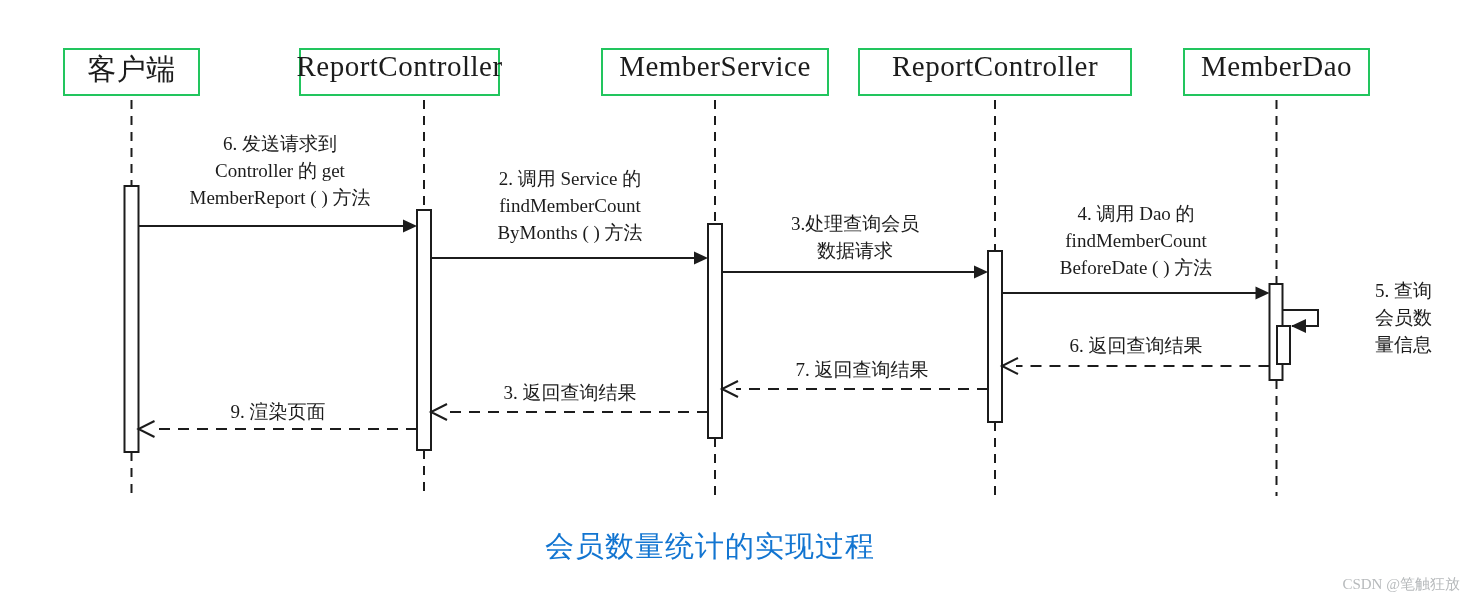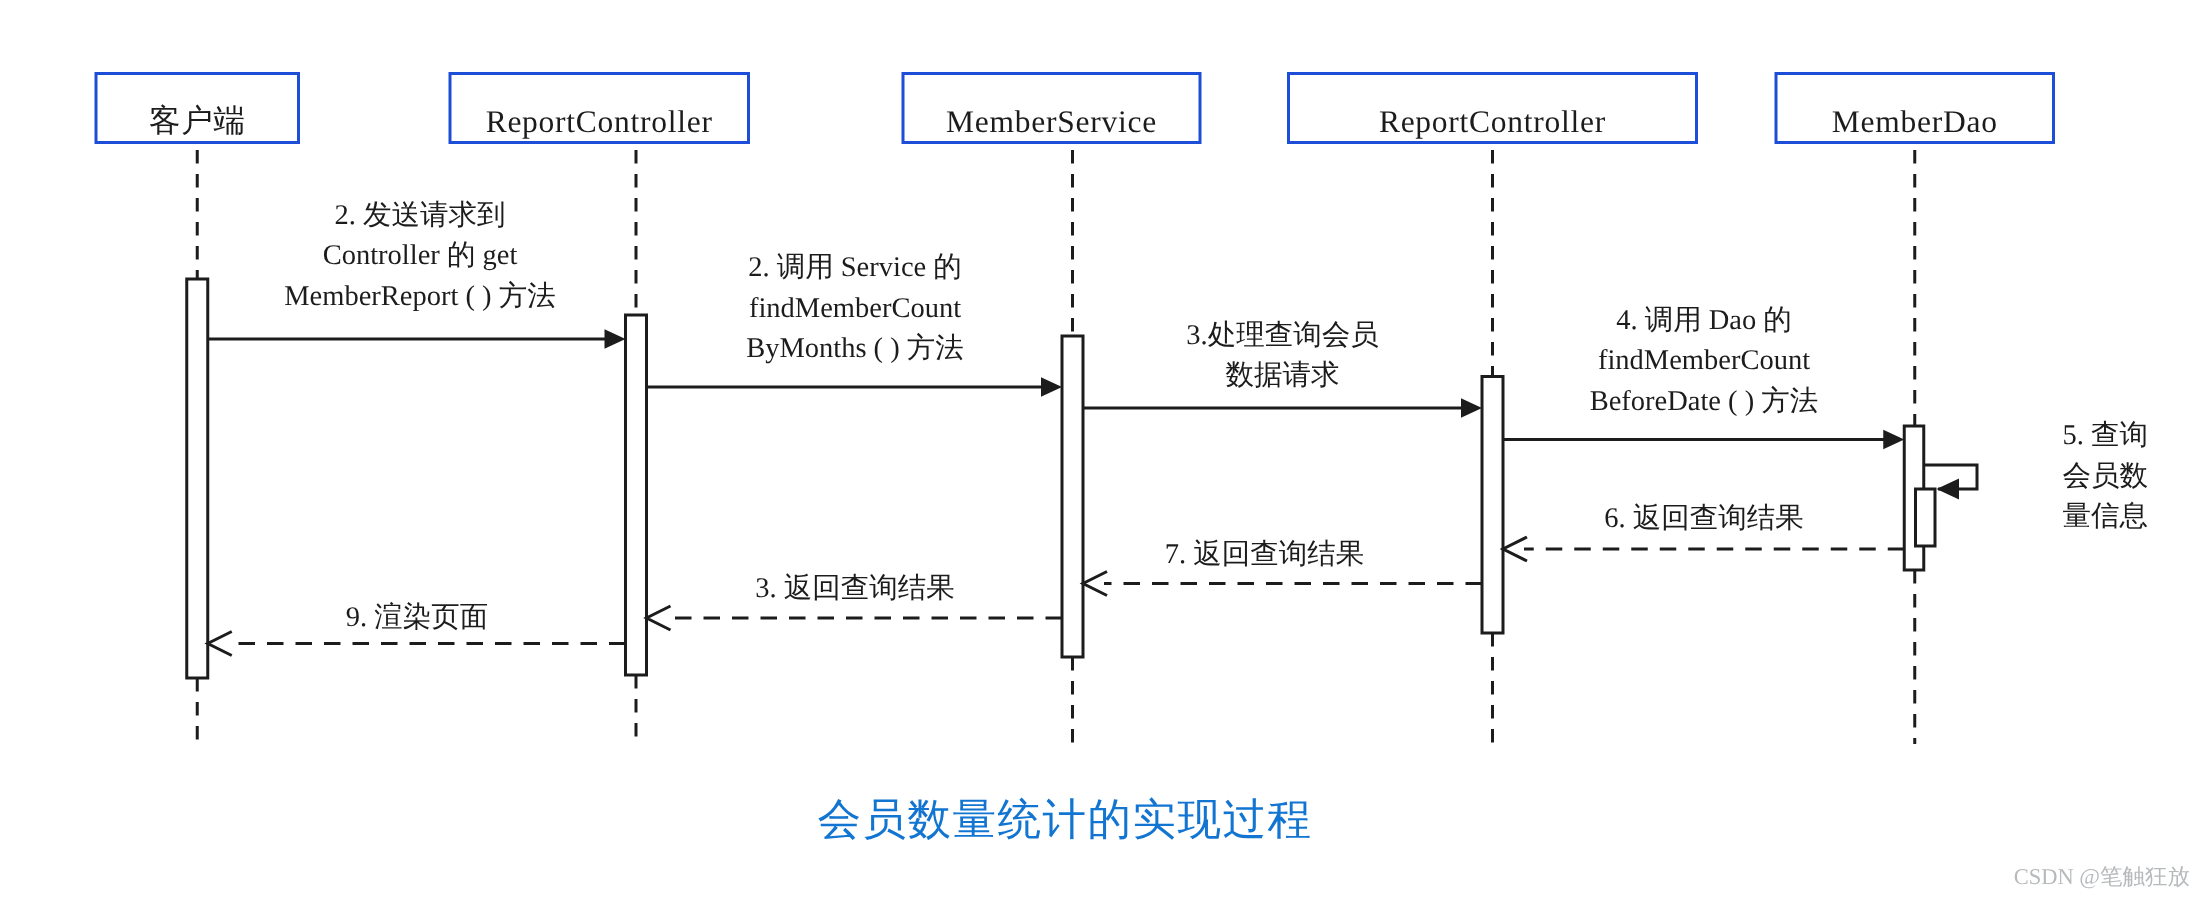--- a/index.html
+++ b/index.html
@@ -1,23 +1,23 @@
 <!DOCTYPE html>
 <html><head>
 <meta charset="utf-8">
 <style>
   html,body{margin:0;padding:0;background:#ffffff;}
   #stage{
     position:relative;width:1470px;height:604px;background:#ffffff;overflow:hidden;
     font-family:"Liberation Serif","DejaVu Serif",serif;color:#1c1c1c;
   }
   .actor-box{
-    position:absolute;top:48px;height:48px;border:2px solid #1d4ed8;background:#ffffff;
-    display:flex;align-items:flex-end;justify-content:center;
-    font-size:21px;letter-spacing:.5px;box-sizing:border-box;
+    position:absolute;top:48px;height:48px;border:2px solid #22c55e;background:#ffffff;
+    display:flex;align-items:flex-start;justify-content:center;
+    font-size:29px;letter-spacing:.5px;box-sizing:border-box;
   }
   #svg-layer{position:absolute;left:0;top:0;}
   .msg{
     position:absolute;white-space:pre-line;text-align:center;
     font-size:19px;line-height:1.42;color:#1c1c1c;
   }
   .msg-left{text-align:right;}
   .caption{
     position:absolute;left:435px;top:527px;width:550px;text-align:center;
     font-family:Liberation Sans, sans-serif;
@@ -89,45 +89,45 @@
       <polyline points="154.5,421 138.5,429 154.5,437"></polyline>
     </g>
   </svg>
 
   <div class="actor-box" style="left:63px;width:137px;">
       <span>客户端</span>
     </div>
   <div class="actor-box" style="left:299px;width:201px;">
       <span>ReportController</span>
     </div>
-  <div class="actor-box" style="left:601px;width:200px;">
+  <div class="actor-box" style="left:601px;width:228px;">
       <span>MemberService</span>
     </div>
   <div class="actor-box" style="left:858px;width:274px;">
       <span>ReportController</span>
     </div>
   <div class="actor-box" style="left:1183px;width:187px;">
       <span>MemberDao</span>
     </div>
 
-  <div class="msg" style="left:140px;top:131px;width:280px;">2. 发送请求到
+  <div class="msg" style="left:140px;top:131px;width:280px;">6. 发送请求到
 Controller 的 get
 MemberReport ( ) 方法</div>
   <div class="msg" style="left:430px;top:166px;width:280px;">2. 调用 Service 的
 findMemberCount
 ByMonths ( ) 方法</div>
   <div class="msg" style="left:730px;top:211px;width:250px;">3.处理查询会员
 数据请求</div>
   <div class="msg" style="left:1000px;top:201px;width:272px;">4. 调用 Dao 的
 findMemberCount
 BeforeDate ( ) 方法</div>
   <div class="msg msg-left" style="left:1322px;top:278px;width:110px;">5. 查询
 会员数
 量信息</div>
   <div class="msg" style="left:1010px;top:333px;width:252px;text-align:center;">6. 返回查询结果</div>
-  <div class="msg" style="left:718px;top:357px;width:250px;">7. 返回查询结果</div>
+  <div class="msg" style="left:737px;top:357px;width:250px;">7. 返回查询结果</div>
   <div class="msg" style="left:445px;top:380px;width:250px;">3. 返回查询结果</div>
   <div class="msg" style="left:153px;top:399px;width:250px;">9. 渲染页面</div>
 
   <div class="caption">会员数量统计的实现过程</div>
   <div class="watermark">CSDN @笔触狂放</div>
 
 </div>
 
 </body></html>

